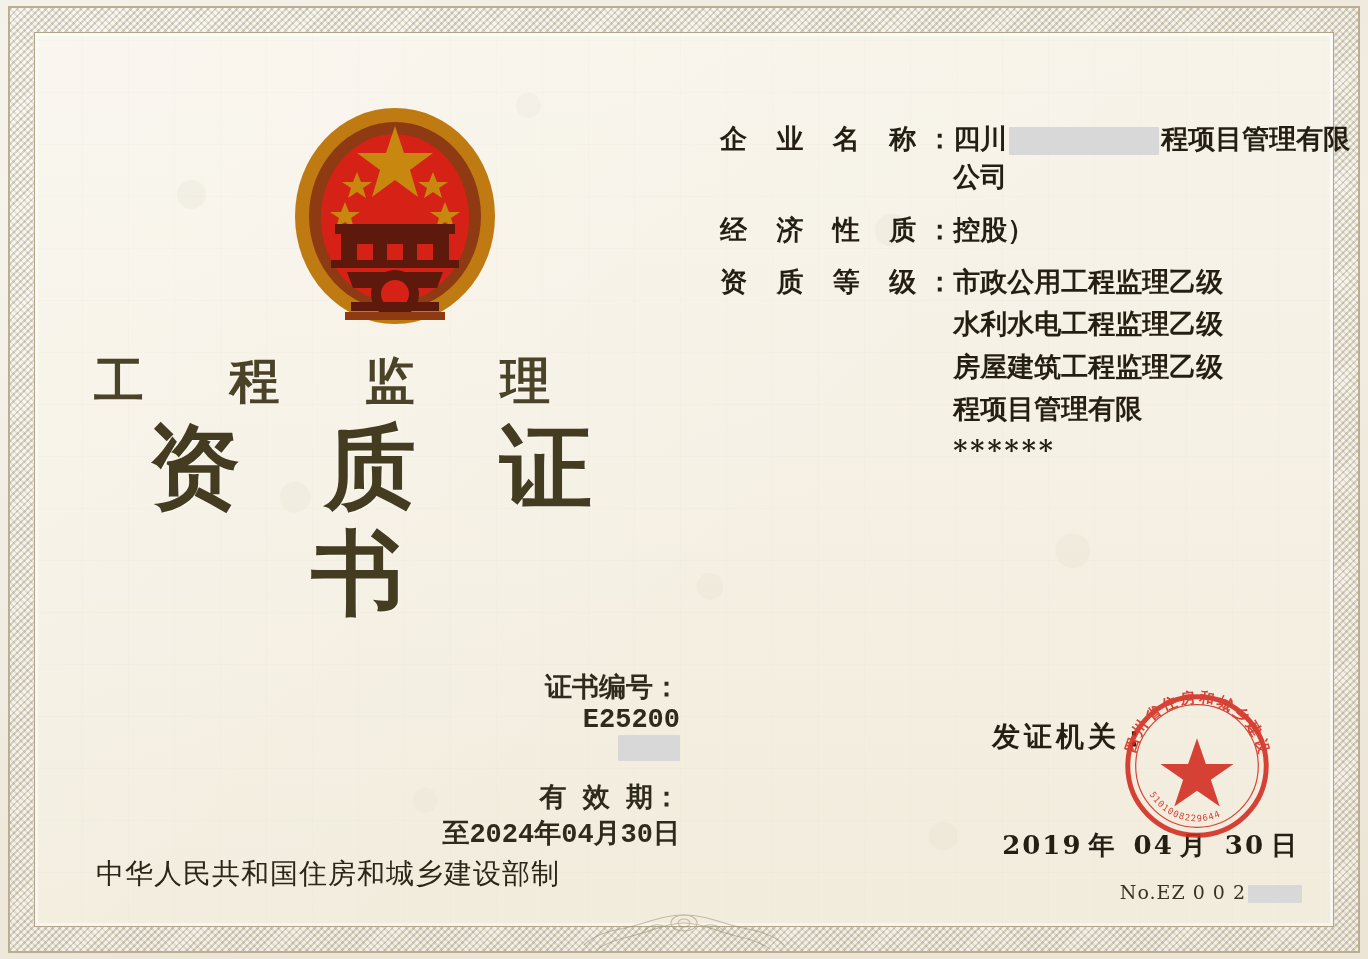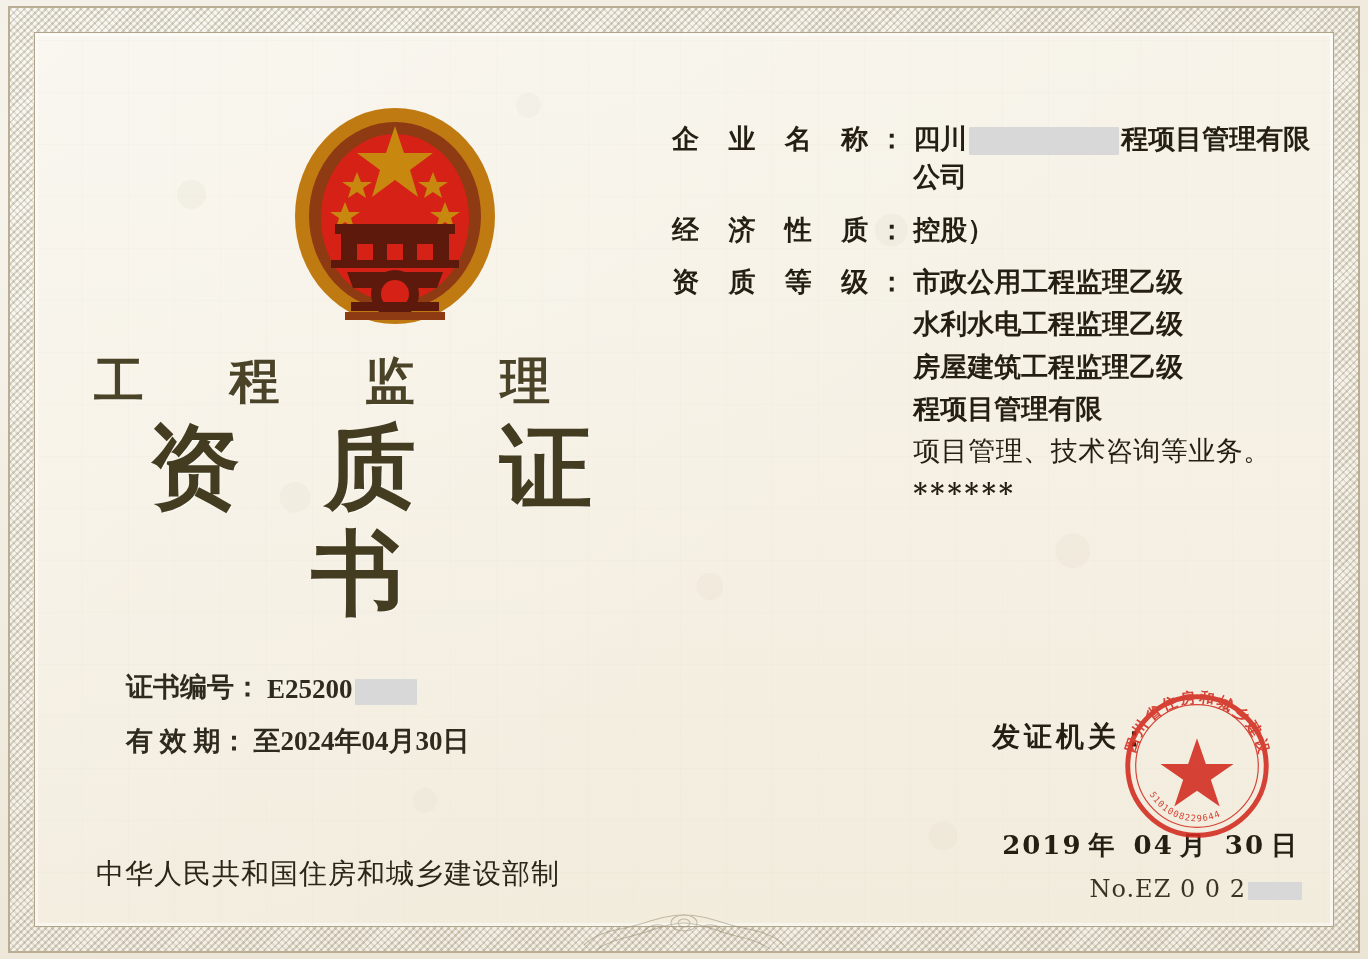--- a/index.html
+++ b/index.html
@@ -116,21 +116,22 @@
     margin-top: 42px;
     padding-left: 66px;
     color: #2e2a1c;
   }
   .meta-row {
     display: flex;
     align-items: flex-end;
     font-size: 27px;
     margin-bottom: 18px;
     font-weight: bold;
-    font-family: Liberation Serif, serif;
+    font-family: Liberation Mono, monospace;
+    flex-direction: column;
   }
   .meta-label {
     white-space: nowrap;
   }
   .meta-value {
     margin-left: 6px;
     white-space: nowrap;
     text-align: right;
   }
   .redacted {
@@ -147,21 +148,21 @@
     font-size: 28px;
     font-weight: normal;
     letter-spacing: 1px;
     color: #2b2718;
     font-family: "DejaVu Serif", "Liberation Serif", serif;
   }
 
   
   .right-col {
     position: absolute;
-    left: 672px;
+    left: 720px;
     top: 120px;
     width: 600px;
     color: #241f12;
     font-family: "DejaVu Serif", "Liberation Serif", serif;
   }
   .field {
     display: flex;
     margin-bottom: 14px;
     font-size: 27px;
     line-height: 1.42;
@@ -172,21 +173,20 @@
     letter-spacing: 10px;
     white-space: nowrap;
   }
   .field-colon {
     flex: 0 0 14px;
     font-weight: bold;
   }
   .field-value {
     flex: 1;
     font-weight: bold;
-    margin-left: 8px;
   }
   .field-value .line { display: block; white-space: nowrap; }
   .r-name { width: 150px; height: 28px; margin: 0 2px; }
   .grades .line { margin-bottom: 4px; }
   .note {
     font-weight: normal;
     letter-spacing: 0.5px;
   }
   .stars {
     letter-spacing: 3px;
@@ -213,21 +213,21 @@
   .issue-date {
     font-size: 26px;
     font-weight: bold;
     letter-spacing: 2px;
   }
   .issue-date span { margin: 0 3px; }
   .serial {
     position: absolute;
     right: 66px;
     bottom: 56px;
-    font-size: 24px;
+    font-size: 19px;
     color: #3a3423;
     letter-spacing: 1px;
     font-family: "DejaVu Serif", "Liberation Serif", serif;
   }
   .r-serial { width: 54px; height: 18px; margin-left: 2px; }
 
   
   .seal {
     position: absolute;
     right: 82px;
@@ -331,21 +331,20 @@
     </div>
 
     <div class="field">
       <div class="field-label">资 质 等 级</div>
       <div class="field-colon">：</div>
       <div class="field-value grades">
         <span class="line">市政公用工程监理乙级</span>
         <span class="line">水利水电工程监理乙级</span>
         <span class="line">房屋建筑工程监理乙级</span>
         <span class="line">程项目管理有限</span>
-        <span class="line note">项目管理、技术咨询等业务。</span>
         <span class="line stars">******</span>
       </div>
     </div>
   </div>
 
   <div class="issue-area">
     <div class="issue-authority">发证机关：</div>
     <div class="issue-date">
       <span>2019</span><span>年</span>
       <span>04</span><span>月</span>

